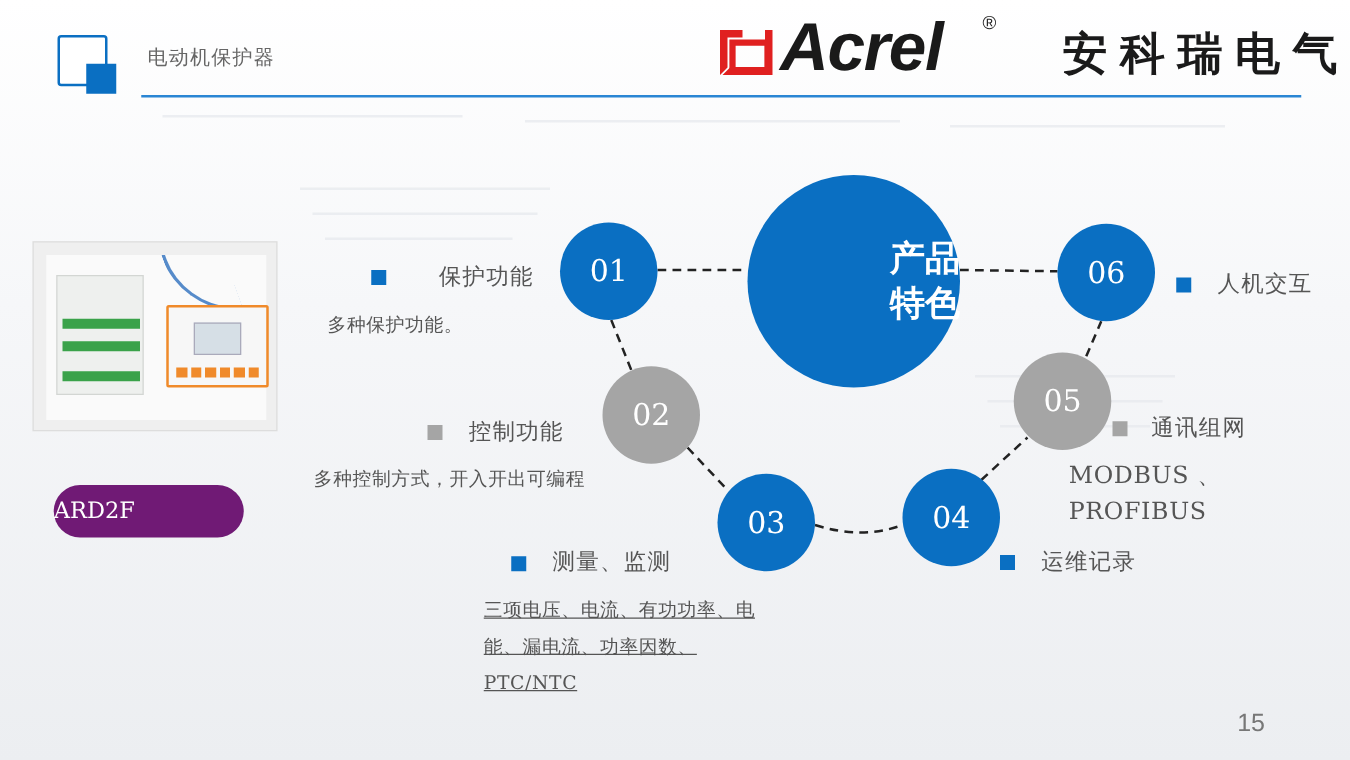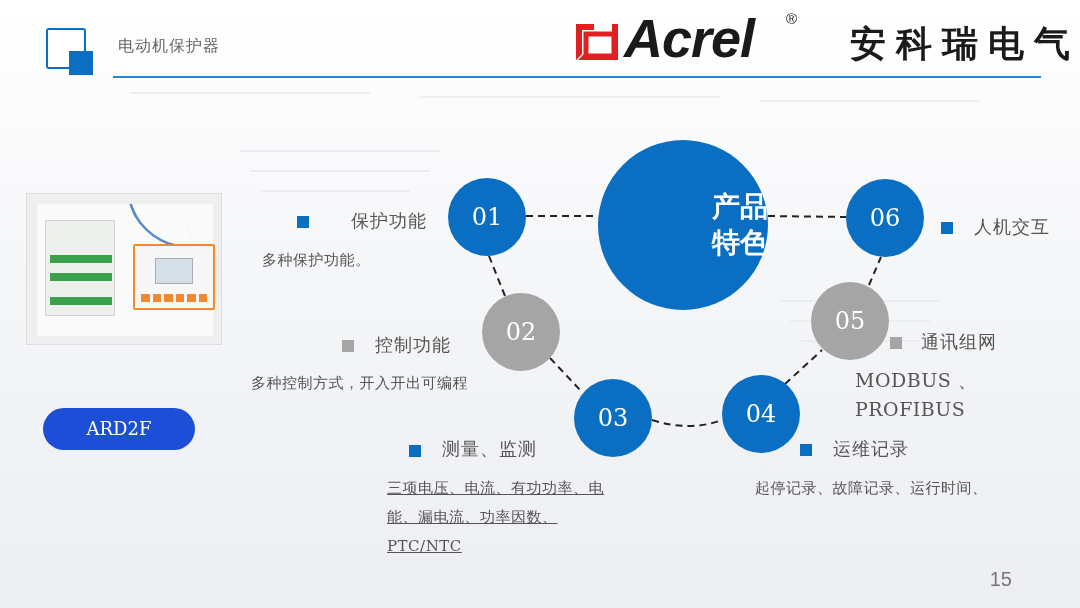--- a/index.html
+++ b/index.html
@@ -28,21 +28,21 @@
     
     .product-card { left:26px; top:193px; width:196px; height:152px; background:#efefef; border:1px solid #ddd; }
     .product-photo { left:10px; top:10px; width:176px; height:132px; background:#fafafa; }
     .dev-main { left:8px; top:16px; width:70px; height:96px; background:#eef0ee; border:1px solid #d3d6d3; }
     .dev-terminal { position:absolute; left:4px; width:62px; height:8px; background:#3aa24a; }
     .dev-display { left:96px; top:40px; width:82px; height:66px; background:#f7f7f7; border:2px solid #f08a2a; border-radius:2px; }
     .dev-lcd { position:absolute; left:20px; top:12px; width:38px; height:26px; background:#d6dfe6; border:1px solid #aab; }
     .dev-btnrow { position:absolute; left:6px; bottom:6px; width:66px; height:8px; display:flex; gap:3px; }
     .dev-btnrow span { flex:1; background:#f08a2a; }
     .dev-cable { left:100px; top:0px; width:50px; height:44px; border-left:3px solid #3a78c2; border-bottom:3px solid #3a78c2; border-bottom-left-radius:40px; transform:skewX(20deg); opacity:.85; }
-    .model-pill { left:43px; top:408px; width:152px; height:42px; border-radius:21px; background:#1d4ed8; color:#fff; font-size:18px; text-align:center; line-height:42px; }
+    .model-pill { left:43px; top:388px; width:152px; height:42px; border-radius:21px; background:#701a75; color:#fff; font-size:18px; text-align:left; line-height:42px; }
 
     
     .circle { position:absolute; border-radius:50%; color:#fff; display:flex; align-items:center; justify-content:center; font-family:"DejaVu Serif","Liberation Serif",serif; font-size:24px; }
     .blue { background:#0a6fc2; }
     .gray { background:#a5a5a5; }
     .center-circle { font-family:"DejaVu Sans","Liberation Sans",sans-serif; font-weight:bold; font-size:28px; line-height:36px; text-align:center; flex-direction:column; }
 
     svg.links { position:absolute; left:0; top:0; }
 
     
@@ -141,21 +141,20 @@
 <div class="feat-title" style="left:442px;top:437px;">测量、监测</div>
 <div class="feat-desc" style="left:387px;top:474px;text-decoration:underline;">
   <div>三项电压、电流、有功功率、电</div>
   <div>能、漏电流、功率因数、</div>
   <div>PTC/NTC</div>
 </div>
 
 <div class="bullet b" style="left:800px;top:444px;"></div>
 <div class="feat-title" style="left:833px;top:437px;">运维记录</div>
 <div class="feat-desc" style="left:755px;top:474px;">
-  <div>起停记录、故障记录、运行时间、</div>
 </div>
 
 <div class="bullet g" style="left:890px;top:337px;"></div>
 <div class="feat-title" style="left:921px;top:330px;">通讯组网</div>
 <div class="feat-desc" style="left:855px;top:366px;font-size:19px;">MODBUS 、PROFIBUS</div>
 
 <div class="bullet b" style="left:941px;top:222px;"></div>
 <div class="feat-title" style="left:974px;top:215px;">人机交互</div>
 
 <div class="abs page-num">15</div>

